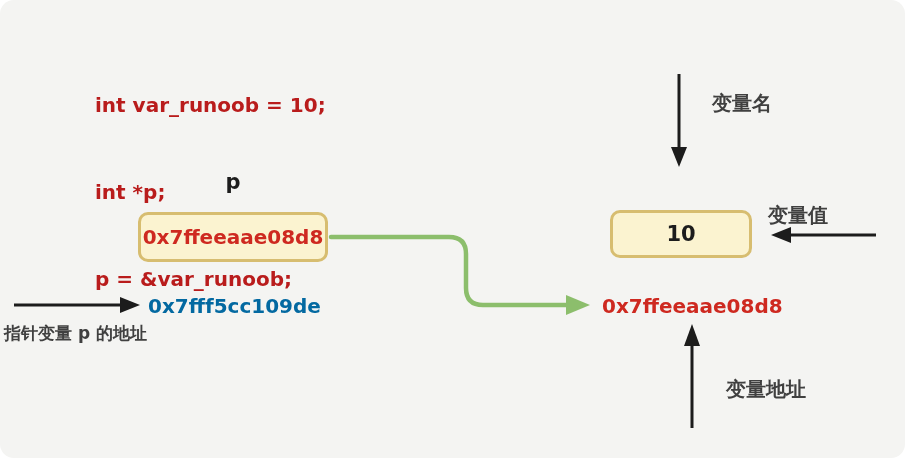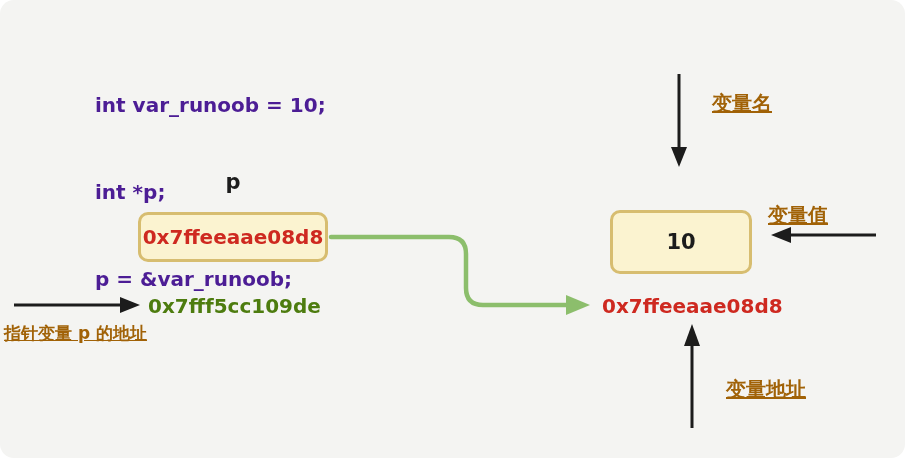--- a/index.html
+++ b/index.html
@@ -9,51 +9,51 @@
     width: 905px;
     height: 458px;
     background: #f4f4f2;
     border-radius: 14px;
     overflow: hidden;
   }
   .abs { position: absolute; }
   #code-block {
     left: 95px; top: 33px;
     font-size: 20px; line-height: 29px;
-    font-weight: 600; color: #4c1d95;
+    font-weight: 600; color: #b91c1c;
     white-space: pre;
   }
   .addr-box {
     position: absolute;
     background: #fbf3d0;
     border: 3px solid #d7bd70;
     border-radius: 10px;
     display: flex; align-items: center; justify-content: center;
     box-sizing: border-box;
   }
   #pointer-box { left: 138px; top: 212px; width: 190px; height: 50px; }
   #pointer-box .val { color: #ce2920; font-size: 20px; font-weight: 600; }
-  #value-box { left: 610px; top: 210px; width: 142px; height: 64px; }
+  #value-box { left: 610px; top: 210px; width: 142px; height: 48px; }
   #value-box .val { color: #1c1c1c; font-size: 21px; font-weight: 600; }
   #pointer-name-label {
     left: 138px; top: 170px; width: 190px;
     text-align: center; font-size: 21px; font-weight: 600; color: #1c1c1c;
   }
   #variable-decl-label {
     left: 591px; top: 168px; width: 180px;
     text-align: center; font-size: 19px; font-weight: 600; color: #1c1c1c;
   }
-  .cjk-label { font-weight: 700; color: #a16207; font-size: 20px; text-decoration: underline; }
+  .cjk-label { font-weight: 700; color: #404040; font-size: 20px; }
   #label-variable-name   { left: 712px; top: 90px; }
   #label-points-to       { left: 375px; top: 201px; }
   #label-variable-value  { left: 768px; top: 202px; }
   #label-variable-address{ left: 726px; top: 376px; }
   #label-pointer-address { left: 4px;  top: 322px; font-size: 17px; }
   .hex { font-size: 20px; font-weight: 600; }
-  #pointer-address-text { left: 148px; top: 294px; color: #4d7c0f; }
+  #pointer-address-text { left: 148px; top: 294px; color: #0369a1; }
   #variable-address-text { left: 602px; top: 294px; color: #ce2920; }
   #arrow-layer { position: absolute; left: 0; top: 0; pointer-events: none; }
 </style>
 </head>
 <body>
 
 <div id="canvas">
 
   <div id="code-block" class="abs">
     <div>int var_runoob = 10;</div>

